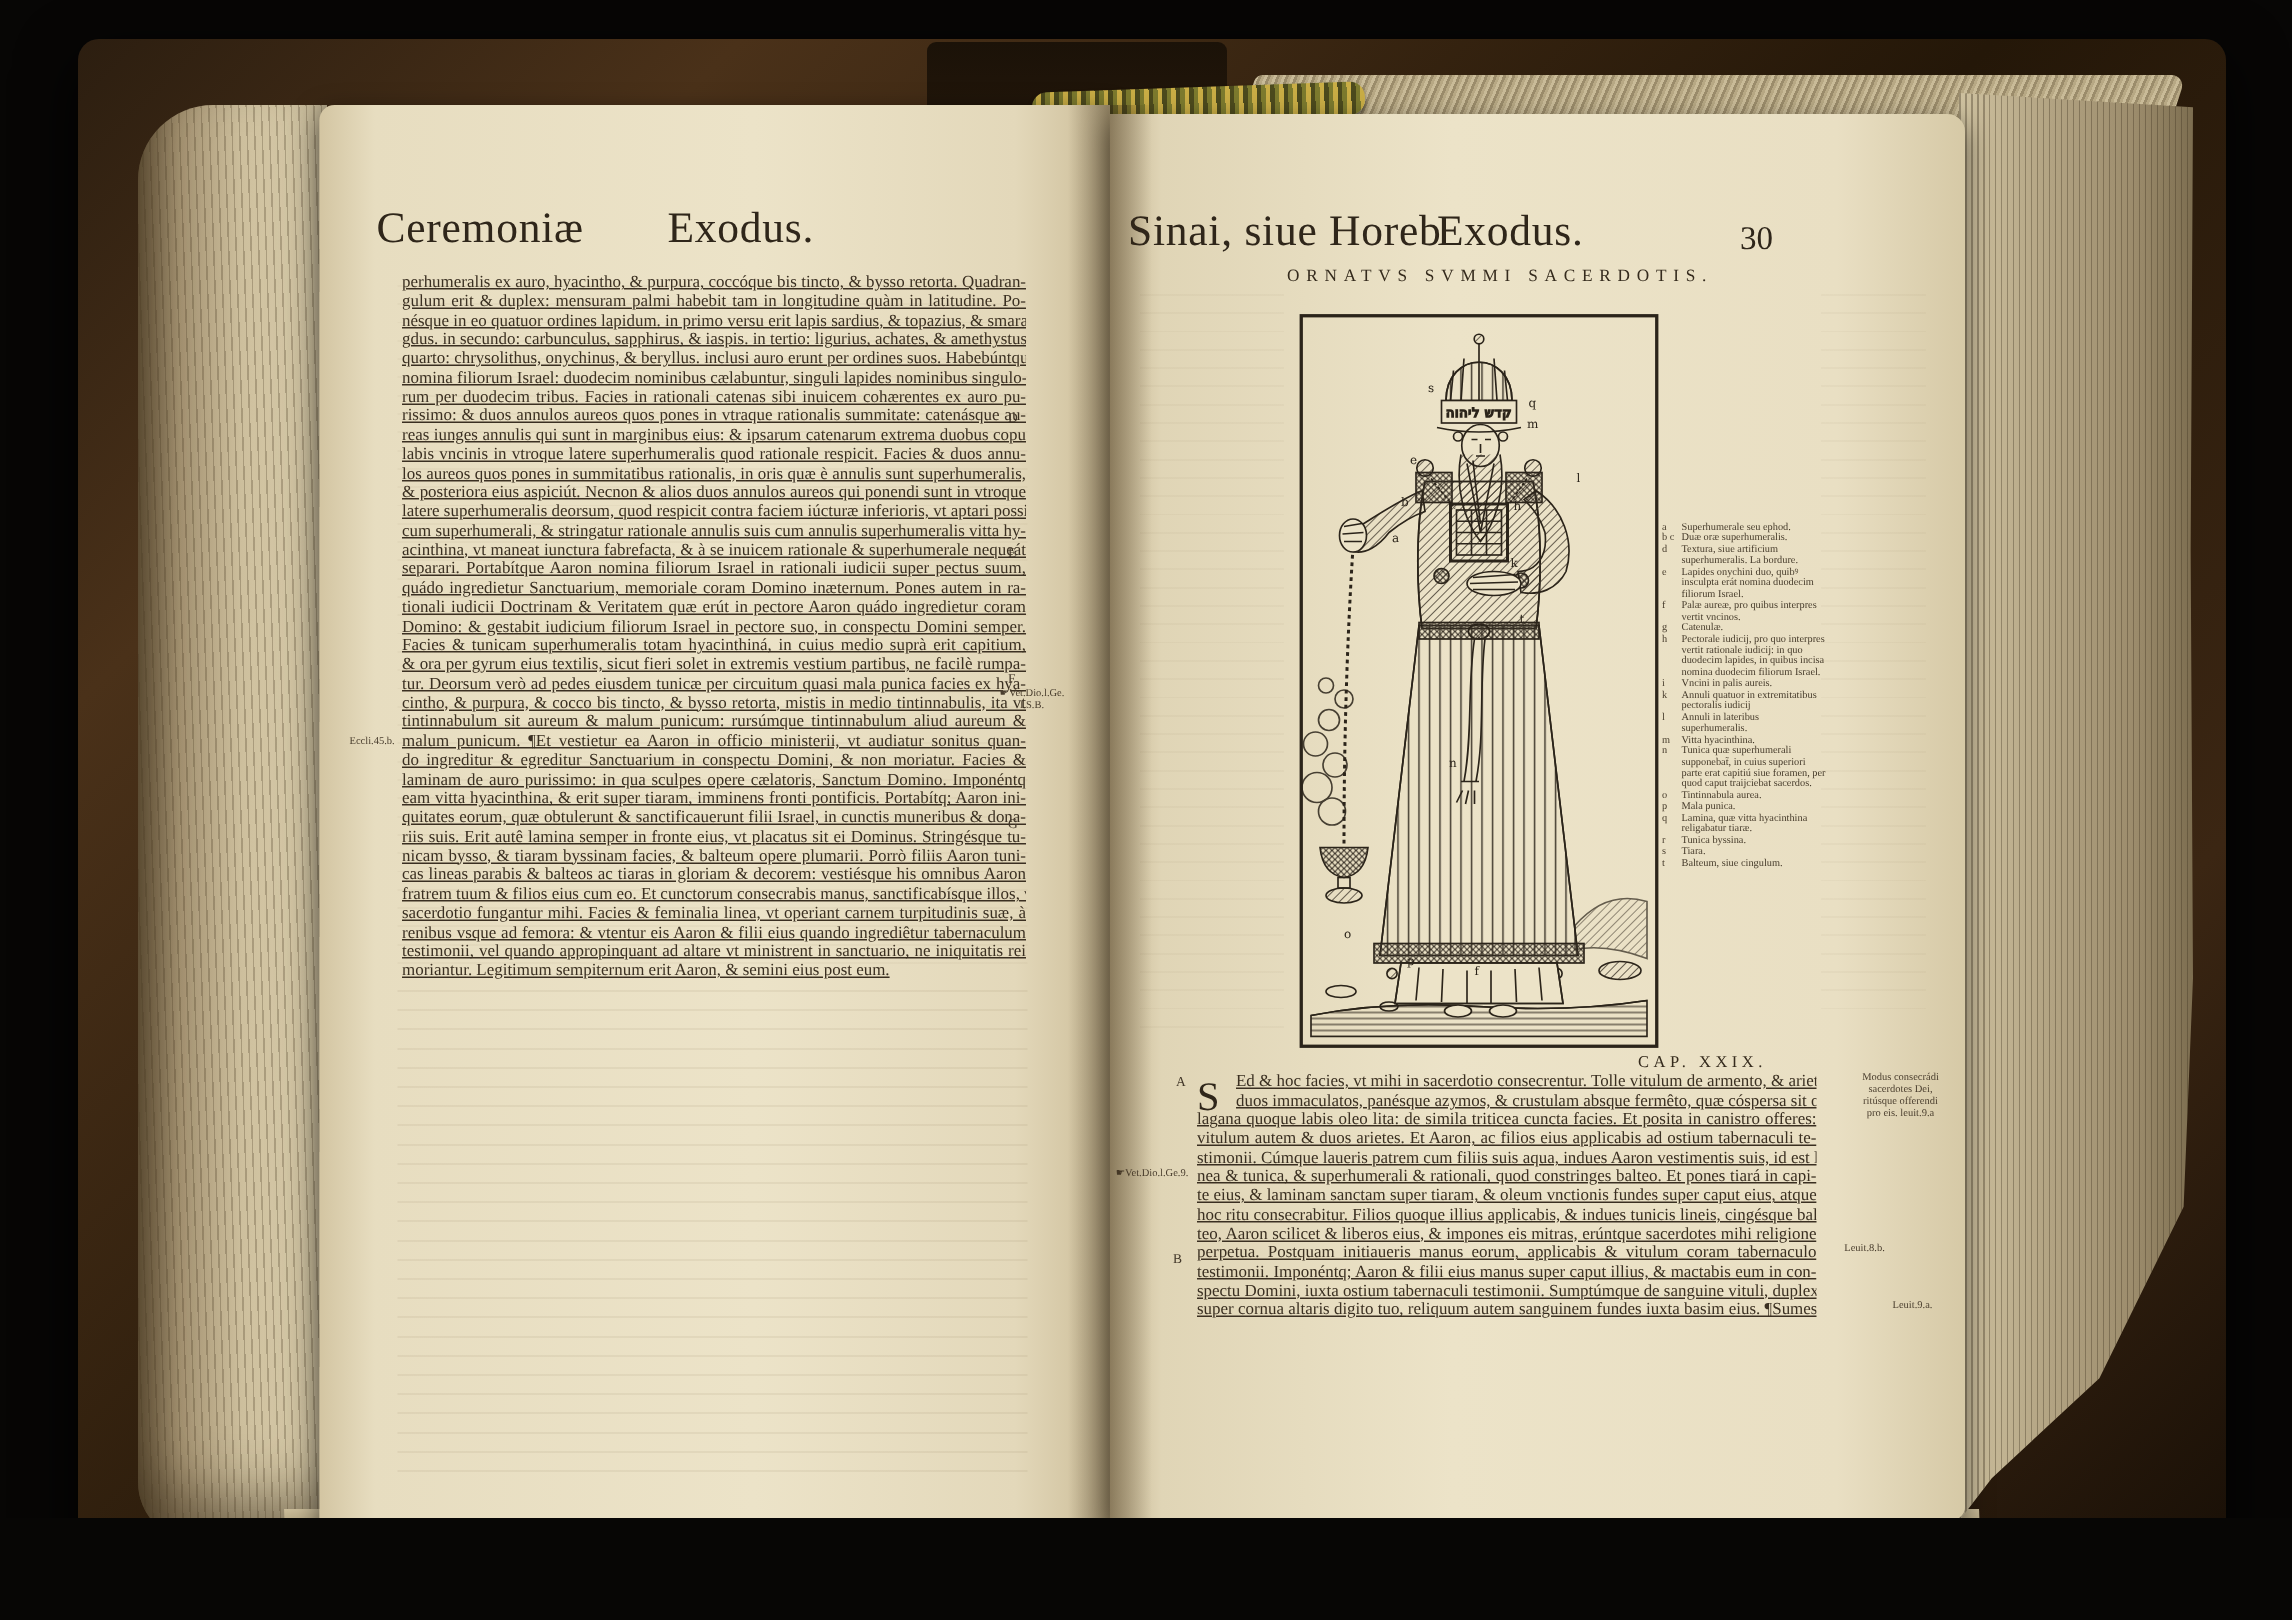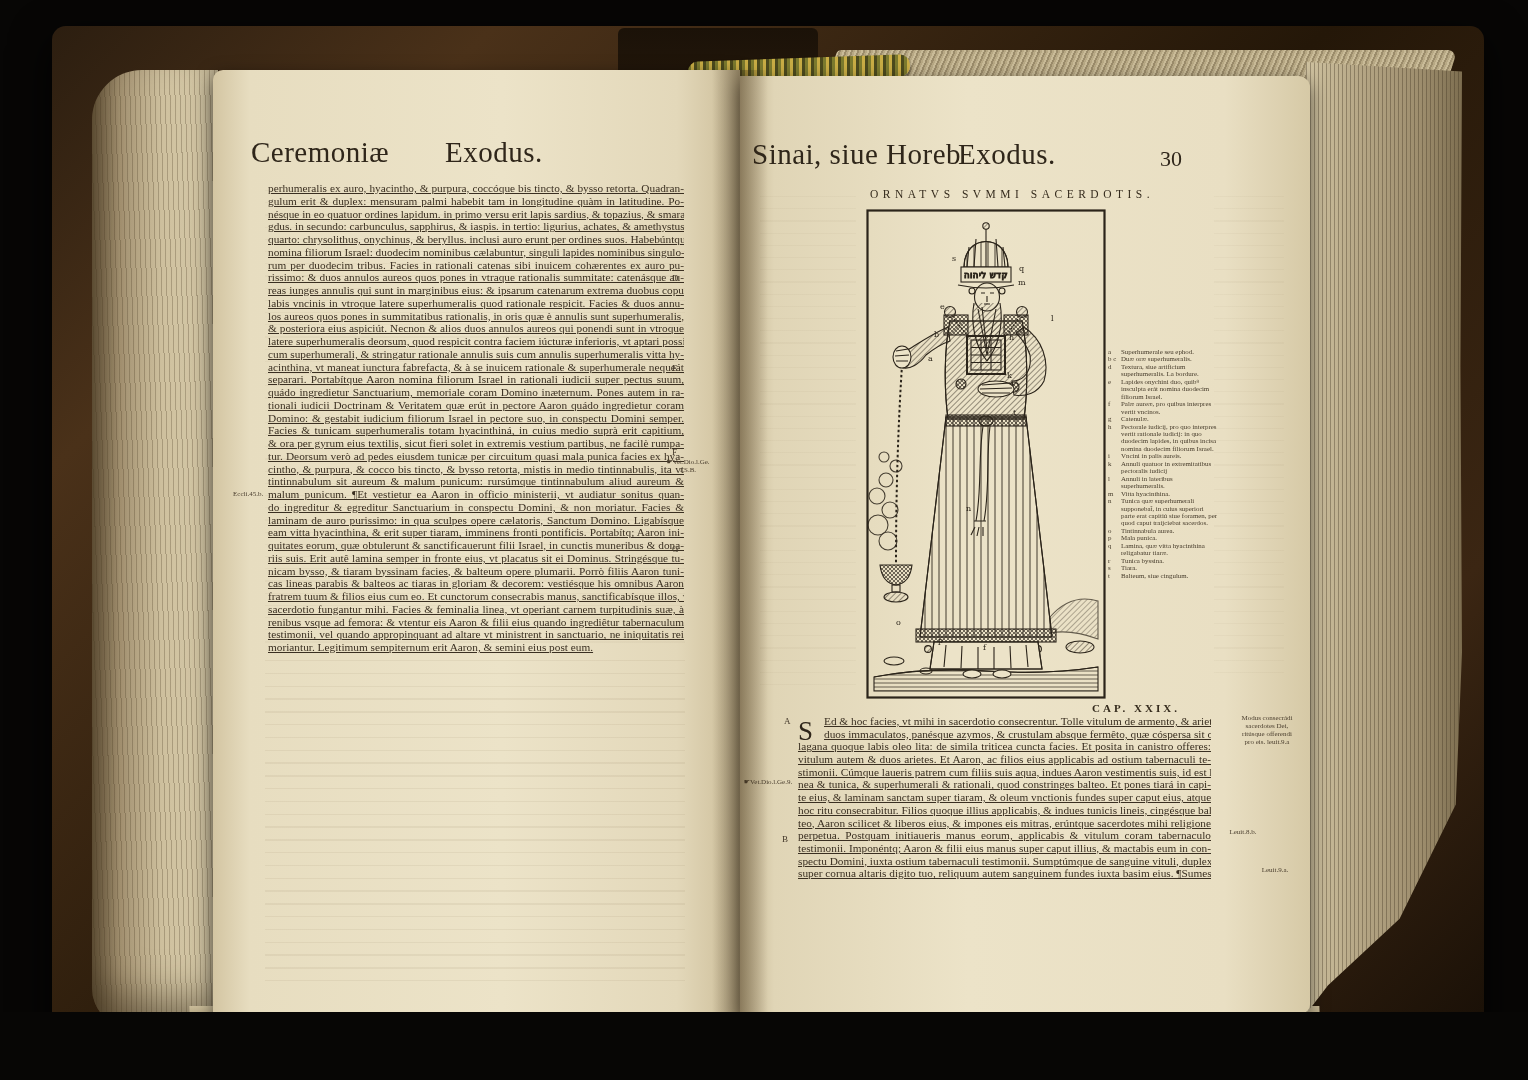--- a/index.html
+++ b/index.html
@@ -57,21 +57,21 @@
   .dropcap{font-size:27px;line-height:26px;color:#2f261a;}
   .margin-letter{font-size:9px;color:#43382a;}
   .margin-note{font-size:7px;line-height:8px;color:#4a3e2e;text-align:center;}
   .bleed{opacity:.55;
      background:repeating-linear-gradient(180deg,rgba(122,102,70,.16) 0 1.4px,rgba(0,0,0,0) 1.4px 12.8px);
      filter:blur(.4px);}
   .bleed2{opacity:.4;
      background:repeating-linear-gradient(180deg,rgba(122,102,70,.12) 0 1.2px,rgba(0,0,0,0) 1.2px 12.2px);}
 
   .wc-title{font-size:11.5px;letter-spacing:4.5px;color:#352b1d;white-space:nowrap;}
-  .cap-head{font-size:11px;letter-spacing:3px;color:#352b1d;font-weight:bold;}
+  .cap-head{font-size:11px;letter-spacing:3px;color:#352b1d;}
   .legend{font-size:6.9px;line-height:7.45px;color:#453a2a;width:110px;}
   .leg{display:flex;}
   .leg-k{flex:none;width:12px;}
   .leg-t{flex:1;padding-left:1px;}
 
   
   #woodcut{left:126px;top:133px;width:240px;height:490px;}
   #woodcut svg{display:block;}
   .wc-label{font-family:"DejaVu Serif",serif;font-size:8px;fill:#2b241a;}
   .heb{font-family:"DejaVu Sans",sans-serif;font-size:8.5px;fill:#2b241a;letter-spacing:.5px;}
@@ -118,21 +118,21 @@
         <div class="tline">quádo ingredietur Sanctuarium, memoriale coram Domino inæternum. Pones autem in ra-</div>
         <div class="tline">tionali iudicii Doctrinam &amp; Veritatem quæ erút in pectore Aaron quádo ingredietur coram</div>
         <div class="tline">Domino: &amp; gestabit iudicium filiorum Israel in pectore suo, in conspectu Domini semper.</div>
         <div class="tline">Facies &amp; tunicam superhumeralis totam hyacinthiná, in cuius medio suprà erit capitium,</div>
         <div class="tline">&amp; ora per gyrum eius textilis, sicut fieri solet in extremis vestium partibus, ne facilè rumpa-</div>
         <div class="tline">tur. Deorsum verò ad pedes eiusdem tunicæ per circuitum quasi mala punica facies ex hya-</div>
         <div class="tline">cintho, &amp; purpura, &amp; cocco bis tincto, &amp; bysso retorta, mistis in medio tintinnabulis, ita vt</div>
         <div class="tline">tintinnabulum sit aureum &amp; malum punicum: rursúmque tintinnabulum aliud aureum &amp;</div>
         <div class="tline">malum punicum. ¶Et vestietur ea Aaron in officio ministerii, vt audiatur sonitus quan-</div>
         <div class="tline">do ingreditur &amp; egreditur Sanctuarium in conspectu Domini, &amp; non moriatur.   Facies &amp;</div>
-        <div class="tline">laminam de auro purissimo: in qua sculpes opere cælatoris, Sanctum Domino.   Ligabísque</div>
+        <div class="tline">laminam de auro purissimo: in qua sculpes opere cælatoris, Sanctum Domino.   Imponéntq</div>
         <div class="tline">eam vitta hyacinthina, &amp; erit super tiaram, imminens fronti pontificis. Portabítq; Aaron ini-</div>
         <div class="tline">quitates eorum, quæ obtulerunt &amp; sanctificauerunt filii Israel, in cunctis muneribus &amp; dona-</div>
         <div class="tline">riis suis. Erit autê lamina semper in fronte eius, vt placatus sit ei Dominus.   Stringésque tu-</div>
         <div class="tline">nicam bysso, &amp; tiaram byssinam facies, &amp; balteum opere plumarii. Porrò filiis Aaron tuni-</div>
         <div class="tline">cas lineas parabis &amp; balteos ac tiaras in gloriam &amp; decorem: vestiésque his omnibus Aaron</div>
         <div class="tline">fratrem tuum &amp; filios eius cum eo. Et cunctorum consecrabis manus, sanctificabísque illos, vt</div>
         <div class="tline">sacerdotio fungantur mihi.   Facies &amp; feminalia linea, vt operiant carnem turpitudinis suæ, à</div>
         <div class="tline">renibus vsque ad femora: &amp; vtentur eis Aaron &amp; filii eius quando ingrediêtur tabernaculum</div>
         <div class="tline">testimonii, vel quando appropinquant ad altare vt ministrent in sanctuario, ne iniquitatis rei</div>
         <div class="tline">moriantur. Legitimum sempiternum erit Aaron, &amp; semini eius post eum.</div>
@@ -154,21 +154,21 @@
 
     <div class="abs bleed" style="left:52px;top:590px;width:420px;height:330px;"></div>
     <div class="abs bleed2" style="left:52px;top:120px;width:420px;height:460px;"></div>
   </div>
 
   <div class="abs page" id="page-right">
     <div class="abs running-head" style="left:12px;top:62px;">Sinai, siue Horeb</div>
     <div class="abs running-head" style="left:218px;top:62px;">Exodus.</div>
     <div class="abs pagenum" style="left:420px;top:70px;">30</div>
 
-    <div class="abs wc-title" style="left:118px;top:112px;margin-left:12px;">ORNATVS SVMMI SACERDOTIS.</div>
+    <div class="abs wc-title" style="left:118px;top:102px;">ORNATVS SVMMI SACERDOTIS.</div>
 
     <div class="abs" id="woodcut">
       <svg width="240" height="490" viewBox="0 0 240 490">
         <defs>
           <pattern id="hatch" width="4" height="4" patternUnits="userSpaceOnUse" patternTransform="rotate(45)">
             <line x1="0" y1="0" x2="0" y2="4" stroke="#3a3228" stroke-width="1"></line>
           </pattern>
           <pattern id="cross" width="4" height="4" patternUnits="userSpaceOnUse">
             <path d="M0 0L4 4M4 0L0 4" stroke="#3a3228" stroke-width="0.7"></path>
           </pattern>

